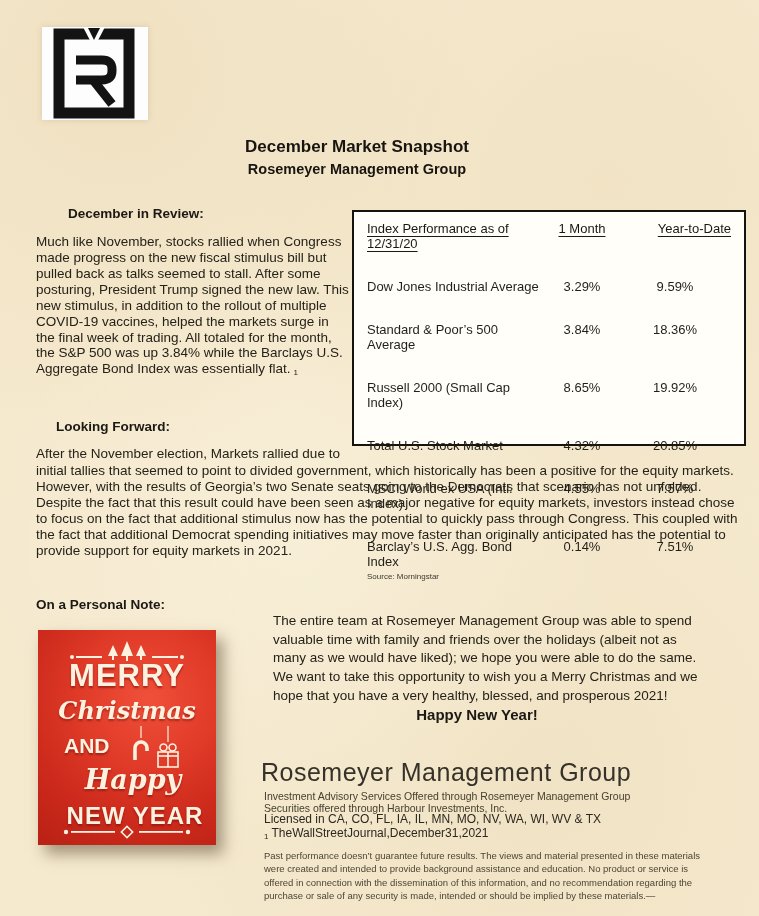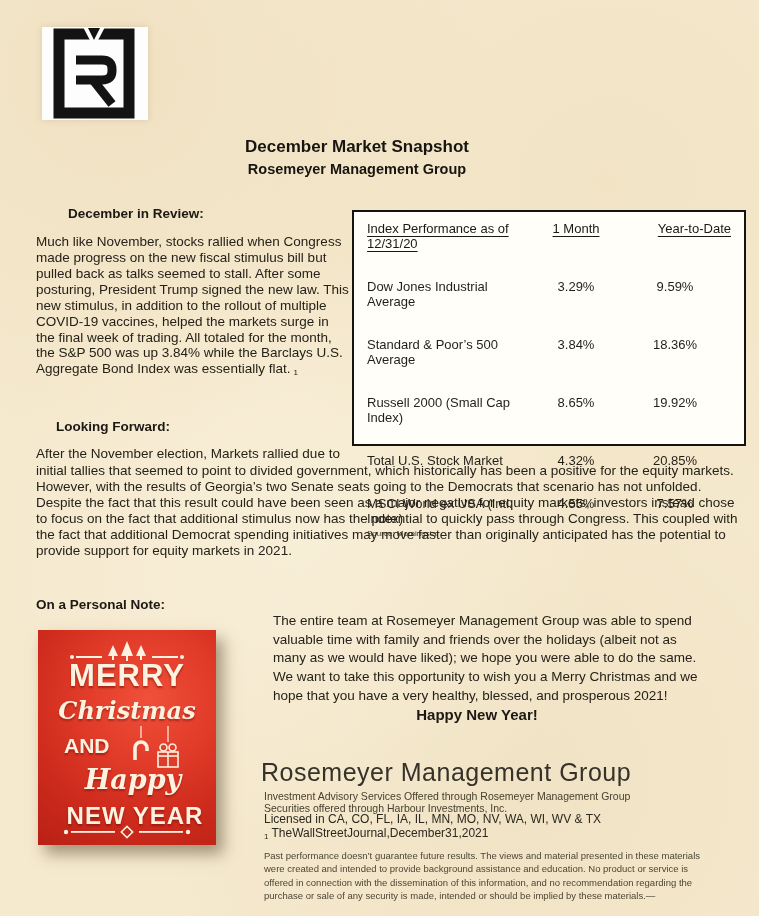--- a/index.html
+++ b/index.html
@@ -29,21 +29,21 @@
     font-size:14.5px;font-weight:bold;color:#181510;}
   .section-heading{position:absolute;font-size:13.5px;font-weight:bold;color:#1c1914;}
   .body-text{position:absolute;font-size:13.5px;line-height:1.18;color:#262219;}
   sub.fn{font-size:8px;vertical-align:-2px;margin-left:3px;}
   
   .index-table{
     position:absolute;left:352px;top:210px;width:394px;height:236px;
     background:#fffef9;border:2px solid #15130f;box-sizing:border-box;
     padding:9px 13px 4px 13px;
   }
-  .t-grid{display:grid;grid-template-columns:1fr 74px 112px;column-gap:6px;align-items:baseline;}
+  .t-grid{display:grid;grid-template-columns:1fr 74px 112px;align-items:baseline;}
   .t-head span{font-size:13px;color:#1c1914;text-decoration:underline;text-underline-offset:3px;}
   .t-head{margin-bottom:3px;}
   .t-row{margin-top:28px;}
   .t-row .t-name{font-size:13px;color:#221f19;}
   .t-row .t-val{font-size:13px;color:#221f19;text-align:center;}
   .t-head .t-month{text-align:center;}
   .t-head .t-ytd{text-align:right;}
   .t-source{margin-top:3px;font-size:8px;color:#3c382e;}
   
   .xmas-card{
@@ -130,20 +130,25 @@
     <div class="t-grid t-row">
       <span class="t-name">Total U.S. Stock Market</span>
       <span class="t-val">4.32%</span>
       <span class="t-val">20.85%</span>
     </div>
     <div class="t-grid t-row">
       <span class="t-name">MSCI World ex USA (Intl. Index)</span>
       <span class="t-val">4.55%</span>
       <span class="t-val">7.57%</span>
     </div>
+    <div class="t-grid t-row">
+      <span class="t-name">Barclay’s U.S. Agg. Bond Index</span>
+      <span class="t-val">0.14%</span>
+      <span class="t-val">7.51%</span>
+    </div>
     <div class="t-source">Source: Morningstar</div>
   </div>
 
   <div class="section-heading" style="left:36px;top:419px;padding-left:20px;">Looking Forward:</div>
   <div class="body-text" style="left:36px;top:446px;width:330px;">After the November election, Markets rallied due to</div>
   <div class="body-text" style="left:36px;top:463px;width:706px;">initial tallies that seemed to point to divided government, which historically has been a positive for the equity markets. However, with the results of Georgia’s two Senate seats going to the Democrats that scenario has not unfolded. Despite the fact that this result could have been seen as a major negative for equity markets, investors instead chose to focus on the fact that additional stimulus now has the potential to quickly pass through Congress. This coupled with the fact that additional Democrat spending initiatives may move faster than originally anticipated has the potential to provide support for equity markets in 2021.</div>
 
   <div class="section-heading" style="left:36px;top:597px;">On a Personal Note:</div>
 
   <div class="xmas-card">

